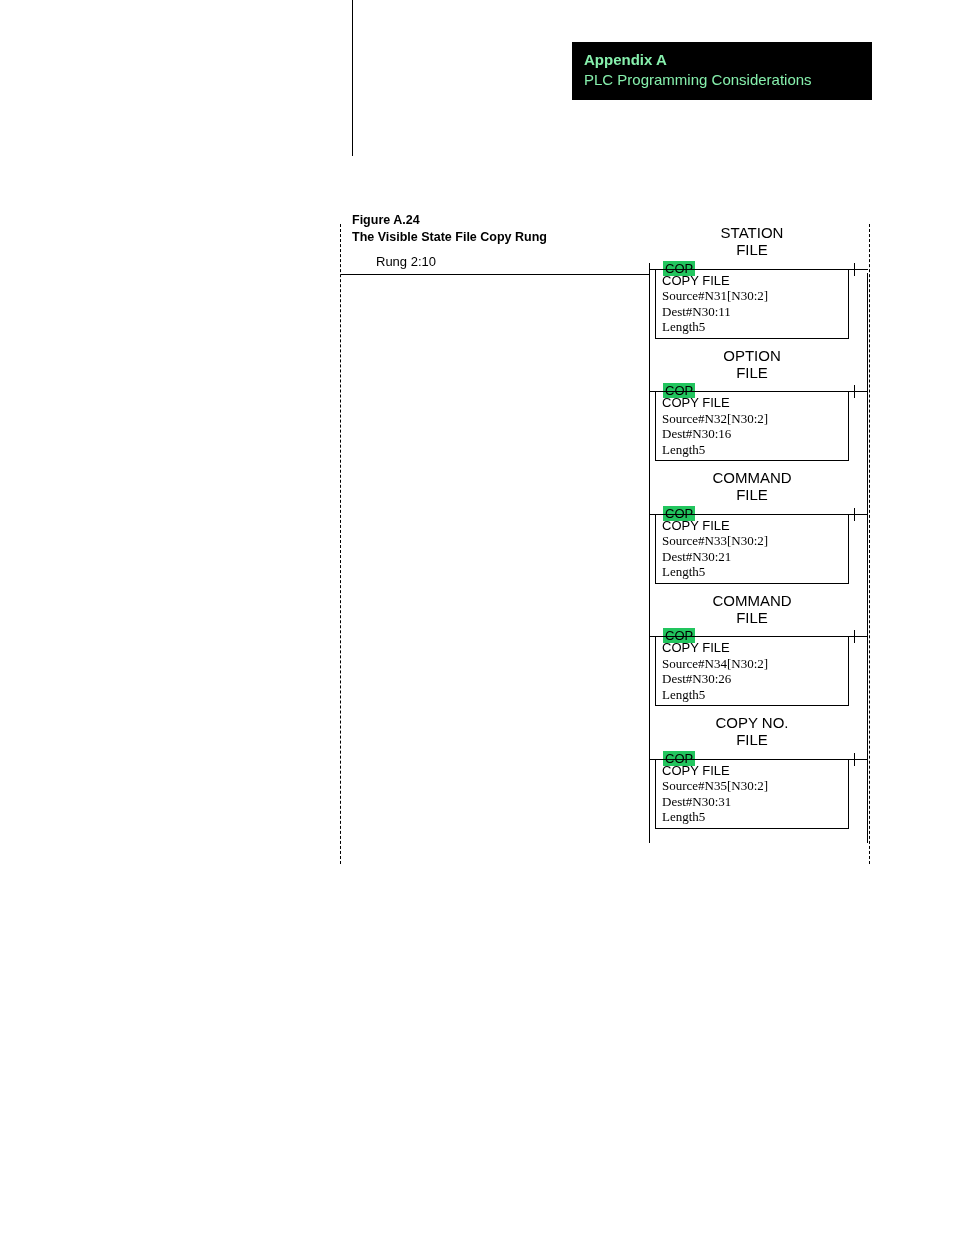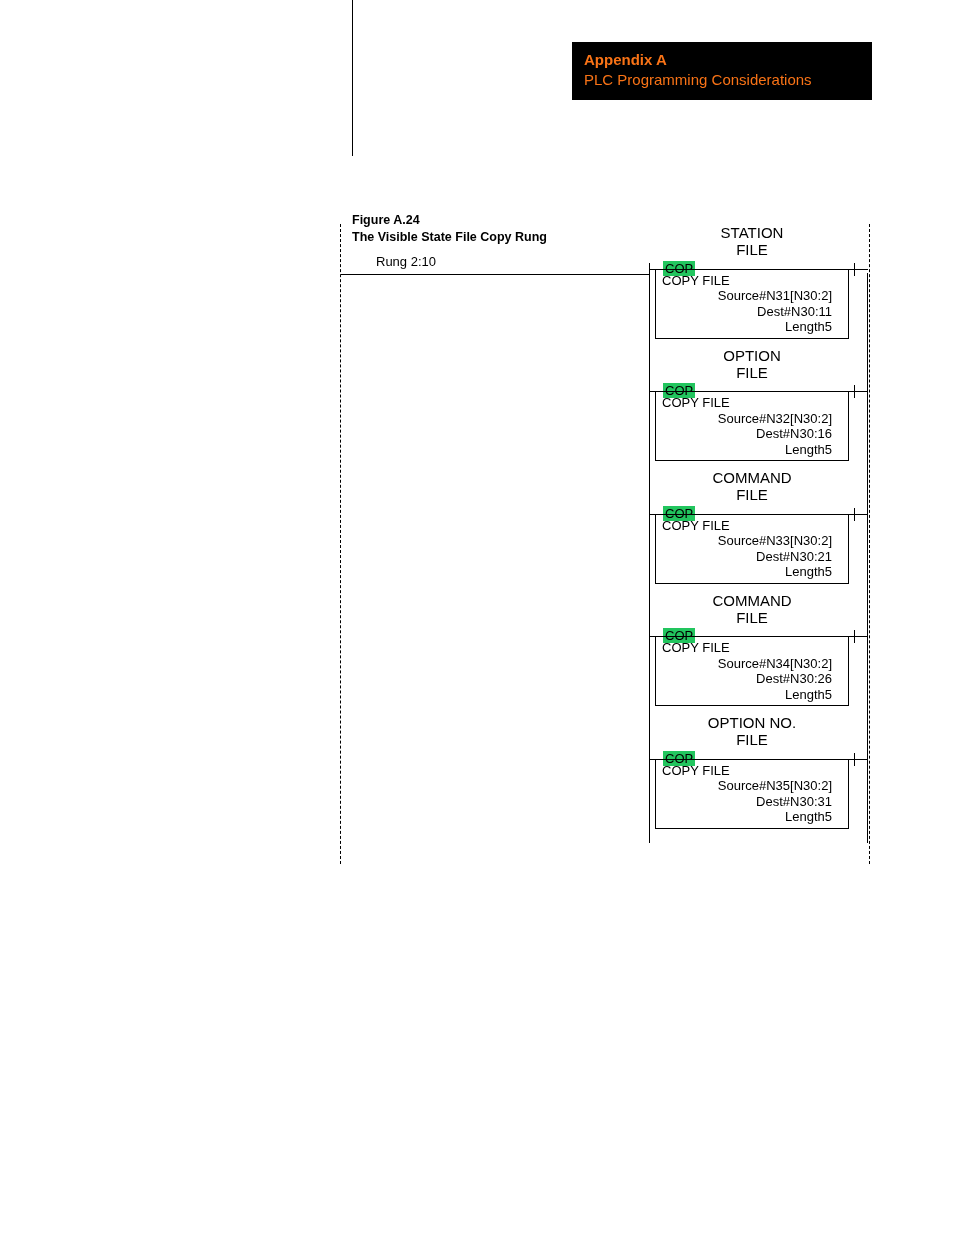--- a/index.html
+++ b/index.html
@@ -19,21 +19,21 @@
     height: 156px;
     background: #000;
   }
   .header-black {
     position: absolute;
     left: 572px;
     top: 42px;
     width: 300px;
     height: 58px;
     background: #000;
-    color: #f97316;
+    color: #86efac;
     padding: 8px 12px;
     line-height: 1.3;
   }
   .header-black .line1 { font-weight: bold; font-size: 15px; }
   .header-black .line2 { font-size: 15px; }
   .figure-title {
     position: absolute;
     left: 352px;
     top: 180px;
     font-weight: bold;
@@ -124,21 +124,22 @@
     top: 8px;
     bottom: 0;
     border: 1px solid #000;
     padding: 3px 16px 3px 6px;
     font-size: 13px;
     line-height: 1.2;
   }
   .instr-title { }
   .row {
     display: flex;
-    justify-content: flex-end;
+    justify-content: flex-start;
+    font-family: Liberation Serif, serif;
   }
   
   .branch {
     position: absolute;
     left: 309px;
     top: 57px;
     width: 1px;
     height: 570px;
     background: #000;
   }
@@ -302,21 +303,21 @@
           <div class="row">
               <span>Length</span>
               <span>5</span>
             </div>
         </div>
       </div>
     </div>
 
     <div class="instr-wrap">
       <div class="instr-header">
-        <span>OPTION NO.</span><br>
+        <span>COPY NO.</span><br>
         <span>FILE</span>
       </div>
       <div class="instr-box-outer">
         <span class="notch-left"></span>
         <span class="notch-right"></span>
         <span class="out-line"></span>
         <div class="mnemonic">COP</div>
         <div class="instr-box">
           <div class="instr-title">COPY FILE</div>
           <div class="row">

